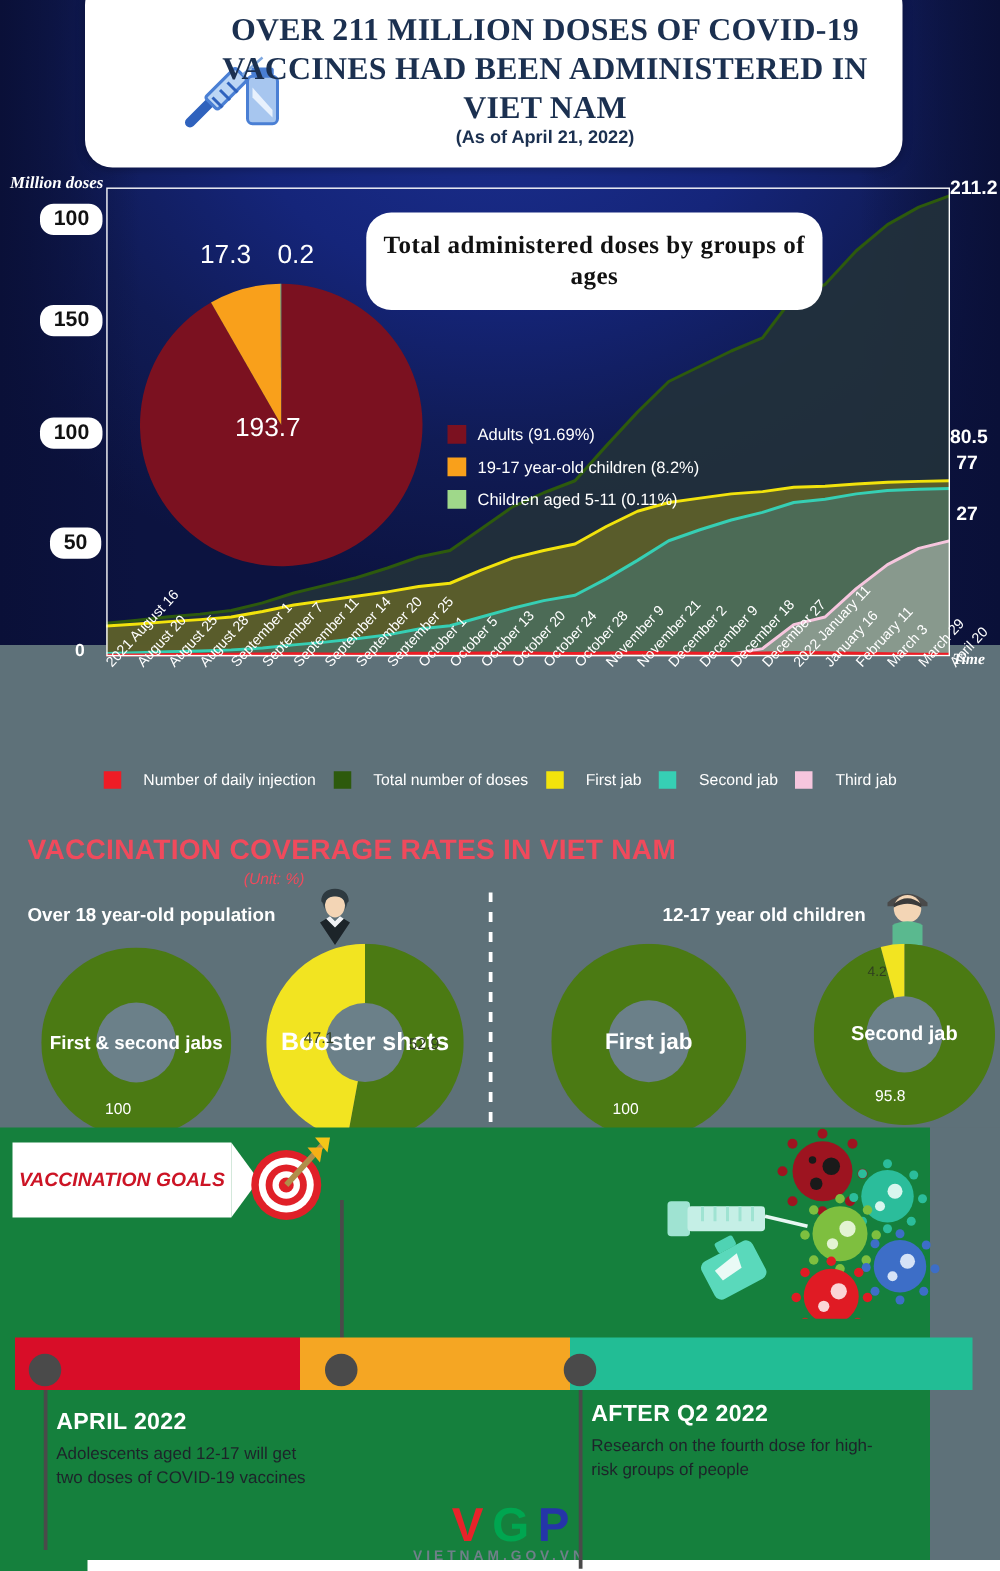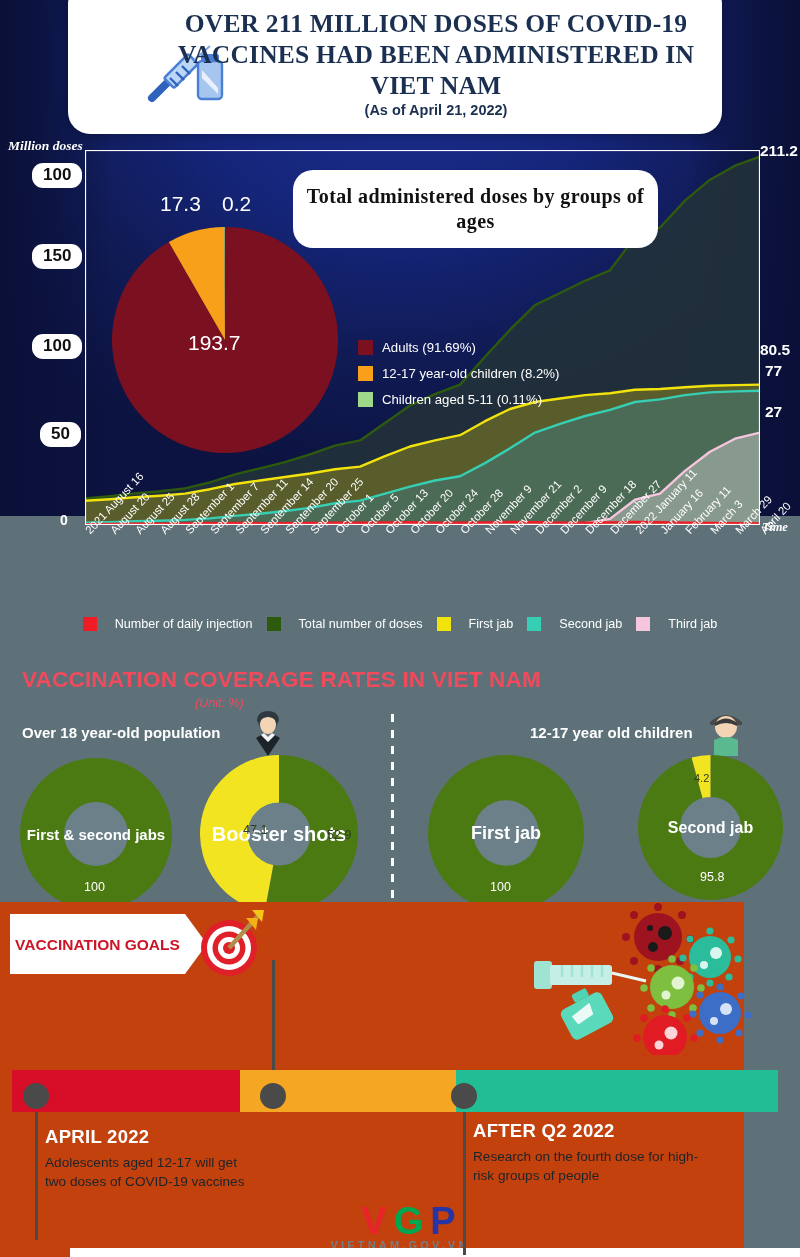--- a/index.html
+++ b/index.html
@@ -141,32 +141,32 @@
   #lbl-adult{ position:absolute; left:22px; top:72px; color:#fff; font-size:15px; font-weight:bold;}
   #lbl-child{ position:absolute; left:530px; top:72px; color:#fff; font-size:15px; font-weight:bold;}
   #icon-adult{ position:absolute; left:246px; top:56px; width:44px; height:48px;}
   #icon-child{ position:absolute; left:704px; top:58px; width:44px; height:46px;}
 
   #divider{
     position:absolute; left:391px; top:62px; width:3px; height:242px;
     background:repeating-linear-gradient(to bottom,#ffffff 0 8px, rgba(0,0,0,0) 8px 16px);
   }
 
-  .donut{ position:absolute; }
+  .donut{ position:absolute;margin-left:13px; }
   .donut .ctr{
     position:absolute; left:0; top:0; width:100%; height:100%;
     display:flex; align-items:center; justify-content:center;
     color:#fff; font-weight:bold; text-align:center; line-height:17px;
     pointer-events:none;
   }
   .dlab{ position:absolute; color:#ffffff; font-size:12.5px; }
   .dlab.dark{ color:#2f3d20; }
 
   
-  #goals{ position:absolute; left:0; top:902px; width:744px; height:355px; background:#c2410c; }
+  #goals{ position:absolute; left:0; top:902px; width:744px; height:355px; background:#15803d;font-style:italic; }
   #goal-banner{
     position:absolute; left:10px; top:12px; width:175px; height:60px;
     background:#fff;
     display:flex; align-items:center; justify-content:center;
   }
   #goal-banner-arrow{
     position:absolute; left:185px; top:12px; width:0; height:0;
     border-top:30px solid transparent; border-bottom:30px solid transparent;
     border-left:22px solid #ffffff;
   }
@@ -284,21 +284,21 @@
     <div>Total administered doses by groups of ages</div>
   </div>
 
   <div id="pie-legend">
     <div class="row">
       <span class="sw" style="background:#7b1120"></span>
       <span class="tx">Adults (91.69%)</span>
     </div>
     <div class="row">
       <span class="sw" style="background:#f9a01b"></span>
-      <span class="tx">12-17 year-old children (8.2%)</span>
+      <span class="tx">19-17 year-old children (8.2%)</span>
     </div>
     <div class="row">
       <span class="sw" style="background:#9fd88a"></span>
       <span class="tx">Children aged 5-11 (0.11%)</span>
     </div>
   </div>
 
   <div id="chart-legend">
       <div class="item">
         <span class="sw" style="background: rgb(238, 28, 37);"></span>

